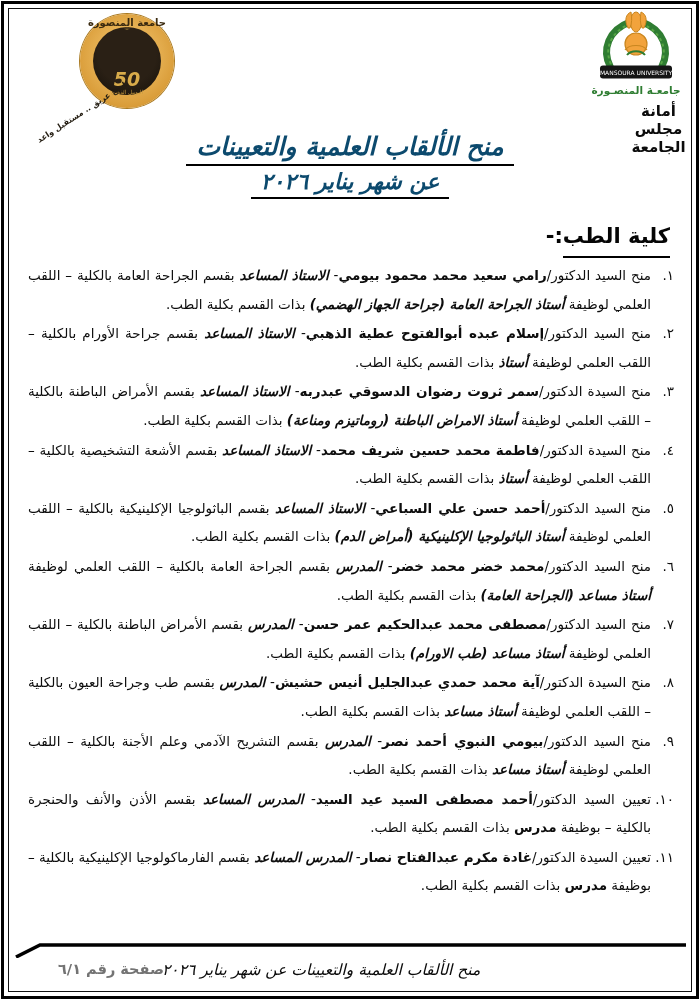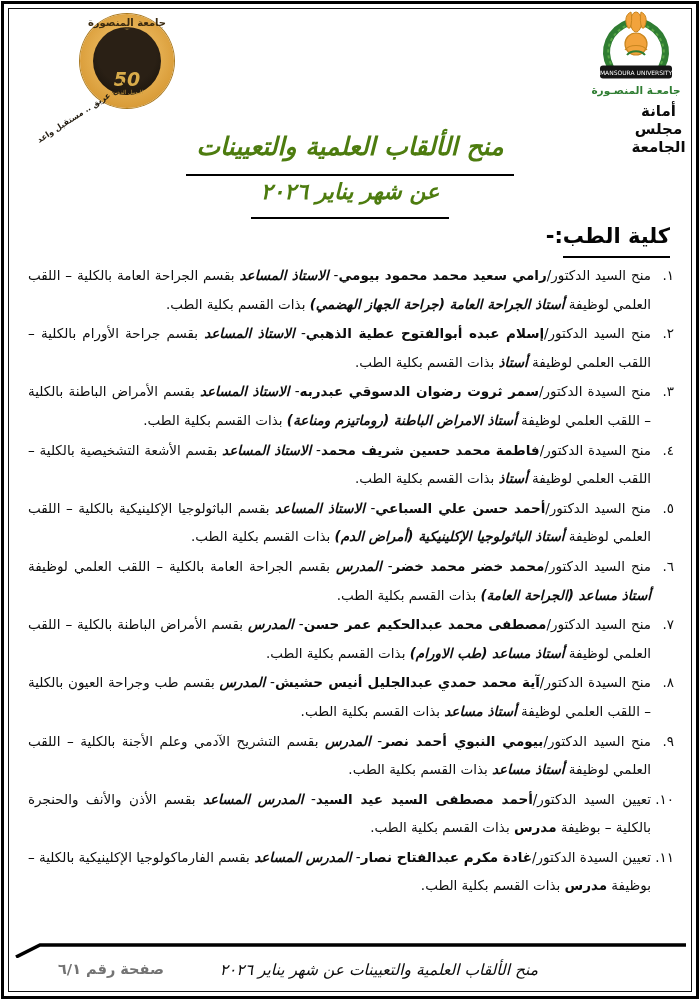--- a/index.html
+++ b/index.html
@@ -27,43 +27,43 @@
   .tagline{position:absolute;top:86px;left:-8px;width:130px;text-align:center;
     transform:rotate(-33deg);transform-origin:60% 50%;
     font-size:8px;font-weight:bold;color:#241d12;}
 
   .logo-mu-wrap{position:absolute;top:10px;right:14px;width:100px;height:128px;text-align:center;}
   .dept-label{position:absolute;top:92px;right:0;left:0;text-align:center;
     font-size:15px;font-weight:bold;color:#0c0c0c;margin-left:45px;}
 
   
   .title-block{position:absolute;top:132px;left:0;right:0;text-align:center;}
-  .title-line{display:inline-block;font-style:italic;font-weight:600;color:#4d7c0f;
-    border-bottom:2px solid #000;padding:0 10px 13px 10px;}
+  .title-line{display:inline-block;font-style:italic;font-weight:600;color:#0c4a6e;
+    border-bottom:2px solid #000;padding:0 10px 3px 10px;}
   .title-1{font-size:25px;letter-spacing:1px;}
   .title-2{font-size:22px;margin-top:3px;letter-spacing:1px;text-align:center;}
 
   
   .section-heading{position:absolute;top:224px;right:30px;font-size:21px;font-weight:bold;color:#050505;}
   .section-heading .ht{border-bottom:2.5px solid #000;padding-bottom:8px;}
 
   
   .items{position:absolute;top:261px;right:28px;left:28px;margin:0;padding:0;list-style:none;}
   .items li{position:relative;padding-right:21px;margin:0 0 1px 0;
     font-size:13.5px;line-height:28.6px;text-align:justify;color:#0d0d0d;}
   .items .num{position:absolute;right:-2px;top:0;font-size:13.5px;}
   .seg-n{font-weight:normal;}
   .seg-b{font-weight:bold;}
   .seg-bi{font-weight:bold;font-style:italic;}
 
   
   .footer{position:absolute;left:12px;right:12px;bottom:11px;height:47px;}
   .footer svg.ribbon{position:absolute;top:0;left:0;width:100%;height:16px;display:block;}
   .footer-textrow{position:absolute;top:16px;left:0;right:0;height:30px;}
-  .footer-title{position:absolute;top:3px;right:150px;left:150px;text-align:right;
+  .footer-title{position:absolute;top:3px;right:150px;left:150px;text-align:left;
     font-size:15.5px;font-style:italic;font-weight:500;color:#0a0a0a;letter-spacing:.5px;}
   .footer-page{position:absolute;top:3px;left:46px;font-size:14.5px;font-weight:bold;color:#737373;}
 </style>
 </head>
 <body>
 
 <div class="frame-outer"></div>
 <div class="frame-inner"></div>
 
 <div class="logo50-wrap">

